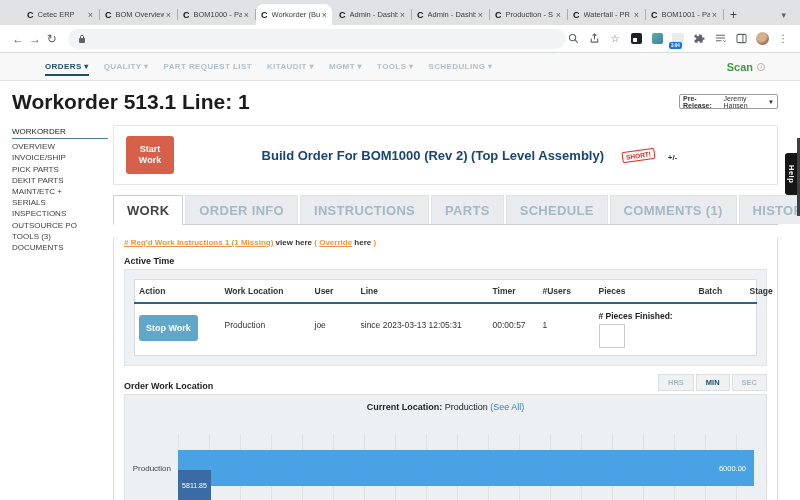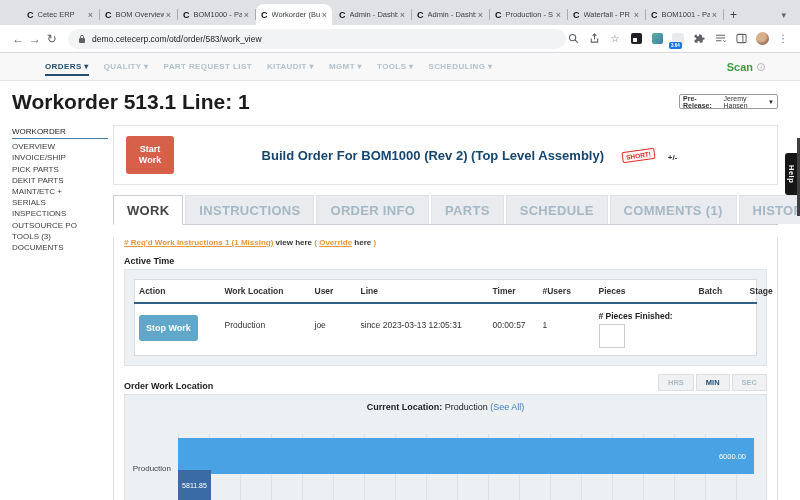--- a/index.html
+++ b/index.html
@@ -116,21 +116,21 @@
   .unit.active { color:#1f4e70; }
 
   
   .chartpanel { margin:0 10px; background:#edf0f3; border:1px solid #dde1e5; height:125px; position:relative; overflow:hidden; }
   .clline { text-align:center; margin-top:7px; font-size:9px; color:#222; }
   .clline .seeall { color:#3f80c0; }
   .chart { position:absolute; left:53px; right:12px; top:25px; bottom:-30px; }
   .charttitle { font-size:7.5px; color:#555; }
   .plot { position:absolute; left:0; right:0; top:14px; bottom:0;
           background-image:repeating-linear-gradient(90deg,#dce1e5 0,#dce1e5 1px,transparent 1px,transparent 31px); }
-  .bar-est { position:absolute; left:0; top:4px; height:36px; width:100%; background:#49a2e4; display:flex; align-items:center;
+  .bar-est { position:absolute; left:0; top:16px; height:36px; width:100%; background:#49a2e4; display:flex; align-items:center;
              justify-content:flex-end; padding-right:8px; color:#fff; font-size:7.5px; }
   .bar-act { position:absolute; left:0; top:36px; height:46px; width:33px; background:#3a6ba5; color:#fff; font-size:7px;
              display:flex; justify-content:center; padding-top:12px; }
   .catlabel { position:absolute; left:-51px; width:44px; top:30px; text-align:right; font-size:8px; color:#444; }
 
   
   .helptab { position:absolute; right:2px; top:153px; width:13px; height:42px; background:#161616; color:#fff;
              border-radius:3px 0 0 3px; writing-mode:vertical-rl; font-size:7.5px; font-weight:bold;
              display:flex; align-items:center; justify-content:center; letter-spacing:.5px; }
   .scrollthumb { position:absolute; right:0; top:138px; width:3px; height:78px; background:#3f3f3f; }
@@ -194,21 +194,20 @@
 
   <div class="urlbar">
     <span class="navico">←</span>
     <span class="navico">→</span>
     <span class="navico">↻</span>
     <div class="urlpill">
       <svg width="8" height="10" viewBox="0 0 8 10">
         <rect x="1" y="4" width="6" height="5" rx="1" fill="#5f6368"></rect>
         <path d="M2.5 4V2.8a1.5 1.5 0 0 1 3 0V4" fill="none" stroke="#5f6368" stroke-width="1"></path>
       </svg>
-      <span class="urltext">demo.cetecerp.com/otd/order/583/work_view</span>
     </div>
     <div class="chromeicons">
       <span class="cicon">
         <svg width="11" height="11" viewBox="0 0 12 12">
             <circle cx="5" cy="5" r="3.4" fill="none" stroke="#5f6368" stroke-width="1.2"></circle>
             <line x1="7.6" y1="7.6" x2="10.6" y2="10.6" stroke="#5f6368" stroke-width="1.2"></line>
           </svg>
       </span>
       <span class="cicon">
         <svg width="11" height="11" viewBox="0 0 12 12">
@@ -302,22 +301,22 @@
           <div>
             <span class="ordertitle">Build Order For BOM1000 (Rev 2) (Top Level Assembly)</span>
             <span class="shortbadge">SHORT!</span>
             <span class="plusminus">+/-</span>
           </div>
         </div>
       </div>
 
       <div class="worktabs">
         <div class="wtab active">WORK</div>
+        <div class="wtab">ORDER INFO</div>
         <div class="wtab">INSTRUCTIONS</div>
-        <div class="wtab">ORDER INFO</div>
         <div class="wtab">PARTS</div>
         <div class="wtab">SCHEDULE</div>
         <div class="wtab">COMMENTS (1)</div>
         <div class="wtab">HISTORY</div>
       </div>
 
       <div class="panel">
 
         <div class="warnline">
           <span class="orange u"># Req'd Work Instructions 1 (1 Missing)</span>

